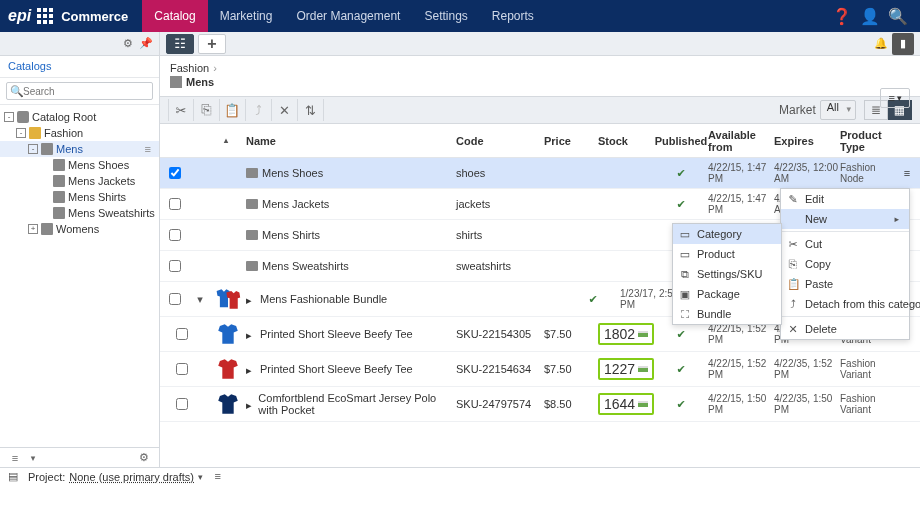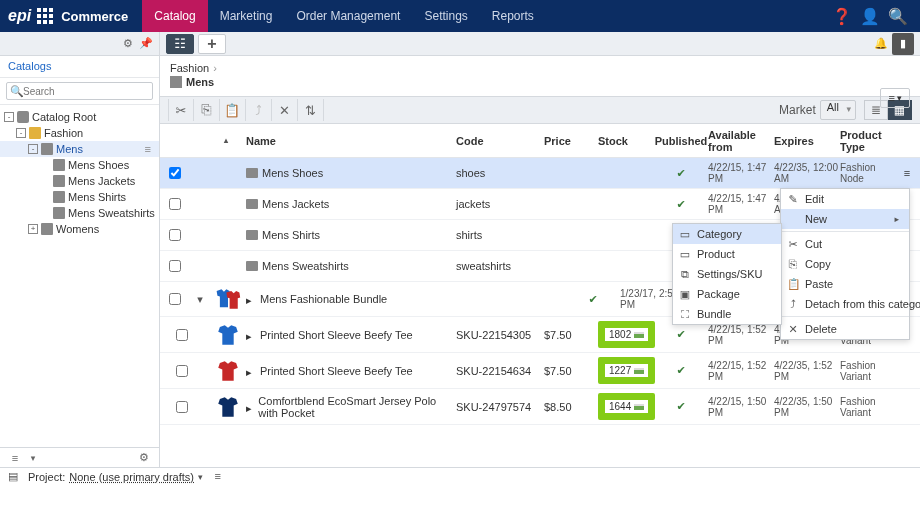--- a/index.html
+++ b/index.html
@@ -65,21 +65,21 @@
 .c-name .fic{width:10px;height:10px;margin-right:4px;display:inline-block}
 .c-code{width:88px}
 .c-price{width:54px}
 .c-stock{width:56px}
 .c-pub{width:54px;text-align:center;color:#3a7e3a}
 .c-av{width:66px;font-size:10px;color:#555}
 .c-exp2{width:66px;font-size:10px;color:#555}
 .c-type{width:58px;font-size:10px;color:#555}
 .c-menu{width:18px;text-align:center;color:#888}
 .ghdr .srt{font-size:8px;color:#555;margin-right:4px}
-.stockpill{border:7px solid #84cc16;border-radius:2px;padding:1px 4px;font-size:10px;display:inline-flex;align-items:center}
+.stockpill{border:2px solid #84cc16;border-radius:2px;padding:1px 4px;font-size:14px;display:inline-flex;align-items:center}
 .stockpill .bar{width:10px;height:6px;margin-left:3px;background:linear-gradient(to top,#6aa84f 60%,#ddd 60%)}
 input[type=checkbox]{width:12px;height:12px}
 .ctx{position:absolute;background:#fff;border:1px solid #c8ccd1;box-shadow:0 2px 6px rgba(0,0,0,.15);font-size:11px}
 .ctx .item{height:20px;display:flex;align-items:center;padding:0 10px 0 24px;position:relative;white-space:nowrap}
 .ctx .item .cic{position:absolute;left:6px;width:12px;text-align:center;color:#555}
 .ctx .item.sel{background:#d6e4fb}
 .ctx .item.dis{color:#bbb}
 .ctx .item .ar{margin-left:auto;font-size:9px;color:#555}
 .ctx .sep{height:1px;background:#e2e5e9;margin:2px 0}
 .subctx{position:absolute;right:100%;top:14px;margin-right:-1px}

